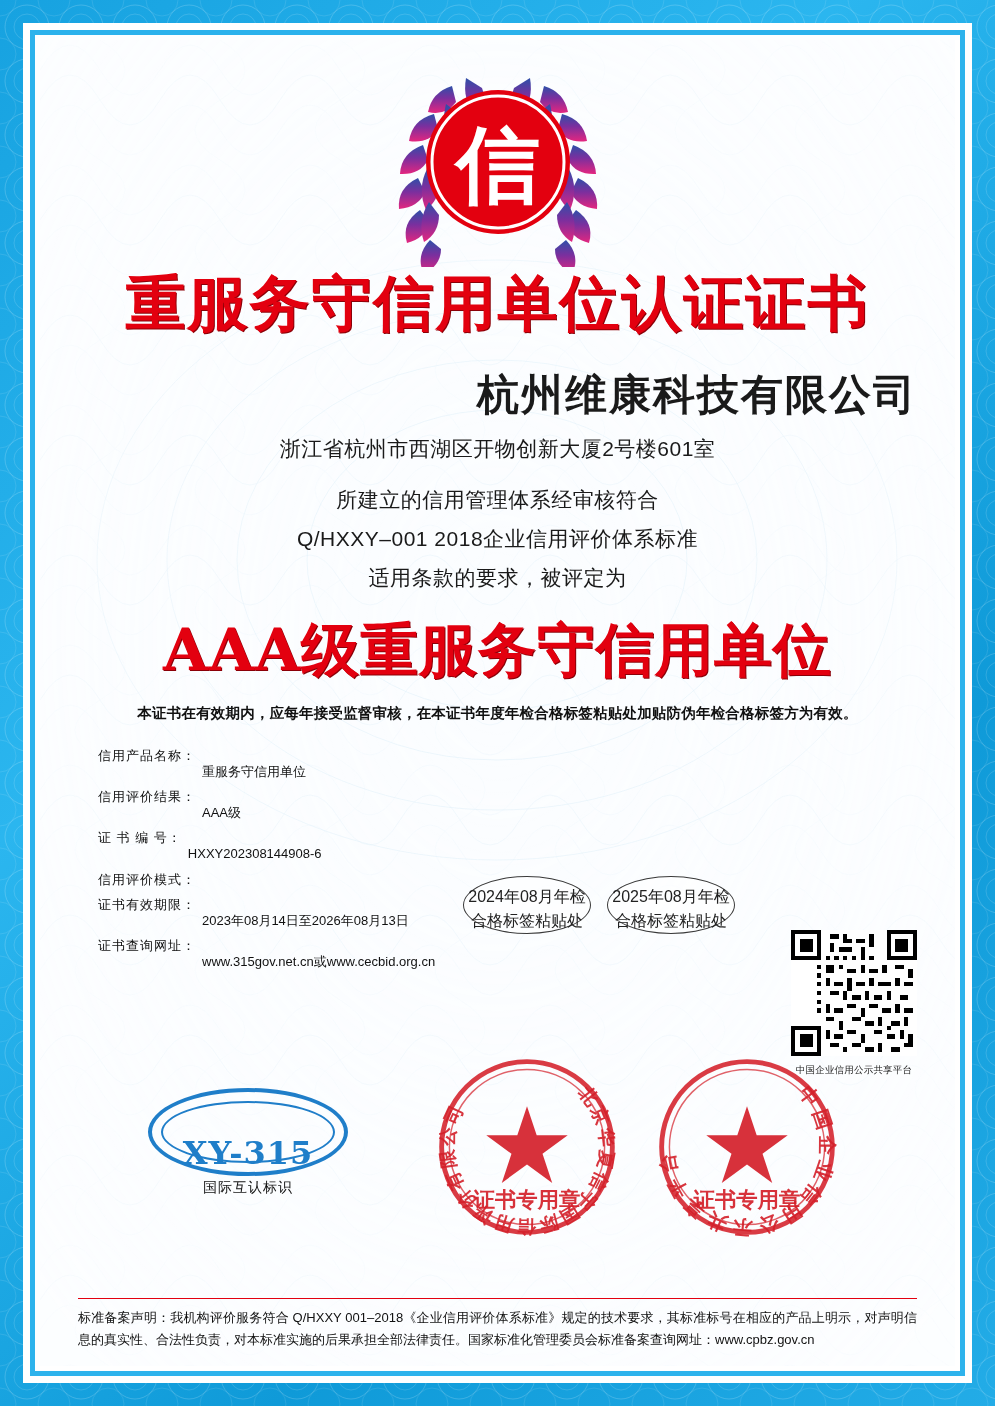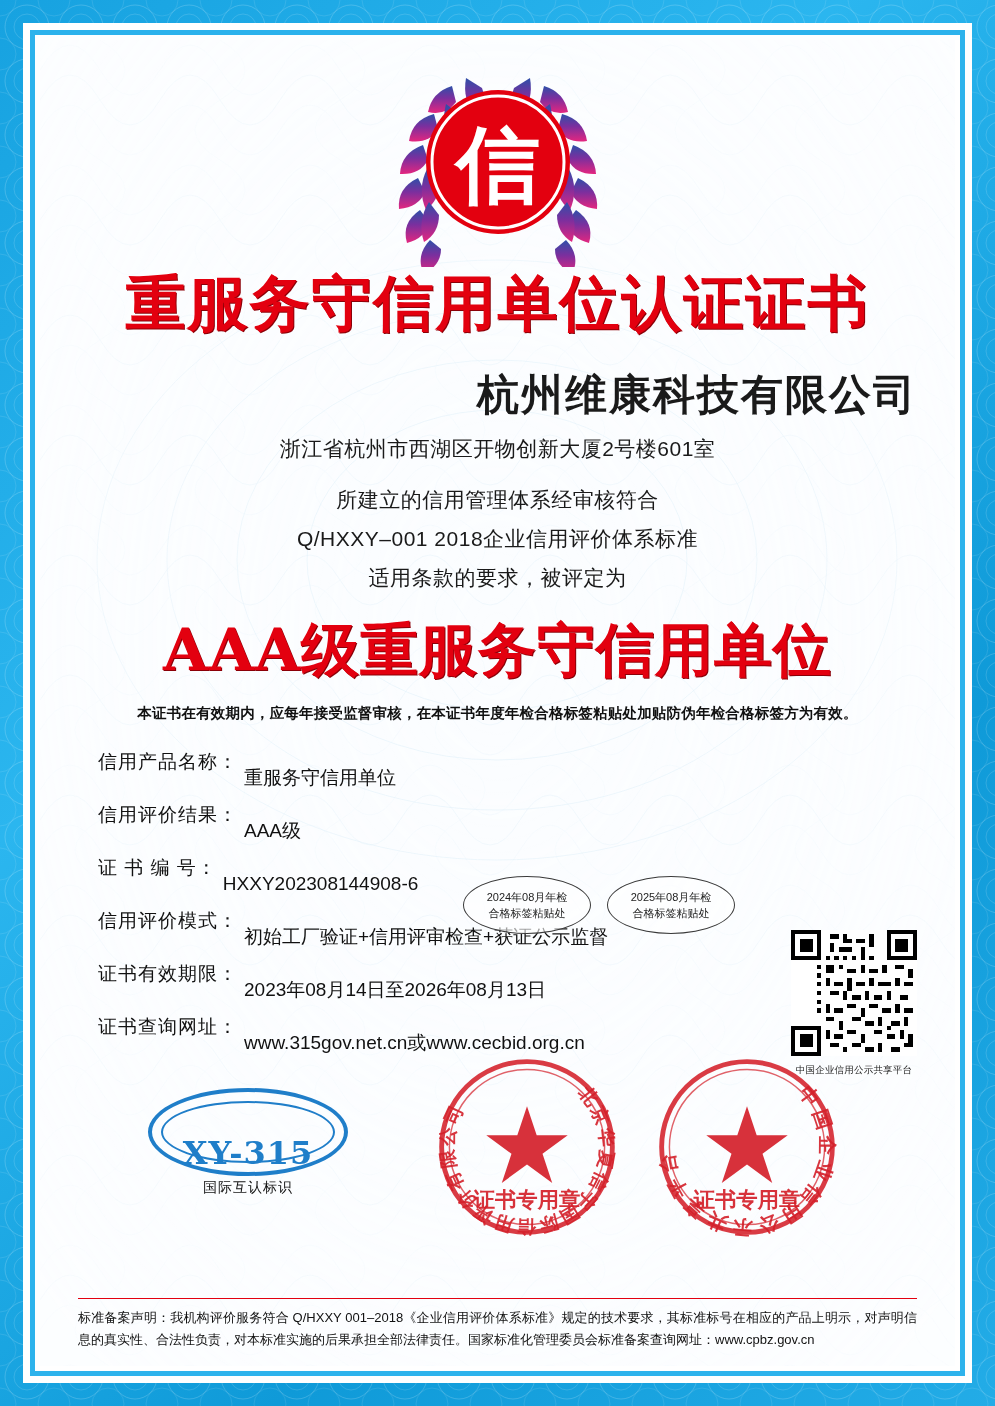--- a/index.html
+++ b/index.html
@@ -120,21 +120,21 @@
     color: #111;
     margin-top: 14px;
     font-weight: bold;
     letter-spacing: .2px;
   }
 
   
   .details {
     margin-top: 20px;
     padding-left: 20px;
-    font-size: 19px;
+    font-size: 13px;
     color: #111;
     line-height: 1.95;
     position: relative;
     z-index: 4;
   }
   .detail-row {
     display: flex;
     white-space: nowrap;
   }
   .detail-label {
@@ -155,22 +155,22 @@
     z-index: 5;
   }
   .inspect-oval {
     width: 126px;
     height: 56px;
     border: 1.5px solid #3a3a3a;
     border-radius: 50%;
     display: flex;
     flex-direction: column;
     align-items: center;
-    justify-content: center;
-    font-size: 11px;
+    justify-content: flex-end;
+    font-size: 16px;
     color: #222;
     line-height: 1.5;
     background: rgba(255,255,255,.6);
   }
 
   
   .qr-area {
     position: absolute;
     right: 38px;
     top: 890px;
@@ -371,21 +371,20 @@
         <div class="detail-row">
           <span class="detail-label">信用评价结果：</span>
           <span class="detail-value">AAA级</span>
         </div>
         <div class="detail-row">
           <span class="detail-label">证 书 编 号：</span>
           <span class="detail-value">HXXY202308144908-6</span>
         </div>
         <div class="detail-row">
           <span class="detail-label">信用评价模式：</span>
-          <span class="detail-value">初始工厂验证+信用评审检查+获证公示监督</span>
         </div>
         <div class="detail-row">
           <span class="detail-label">证书有效期限：</span>
           <span class="detail-value">2023年08月14日至2026年08月13日</span>
         </div>
         <div class="detail-row">
           <span class="detail-label">证书查询网址：</span>
           <span class="detail-value">www.315gov.net.cn或www.cecbid.org.cn</span>
         </div>
       </div>

